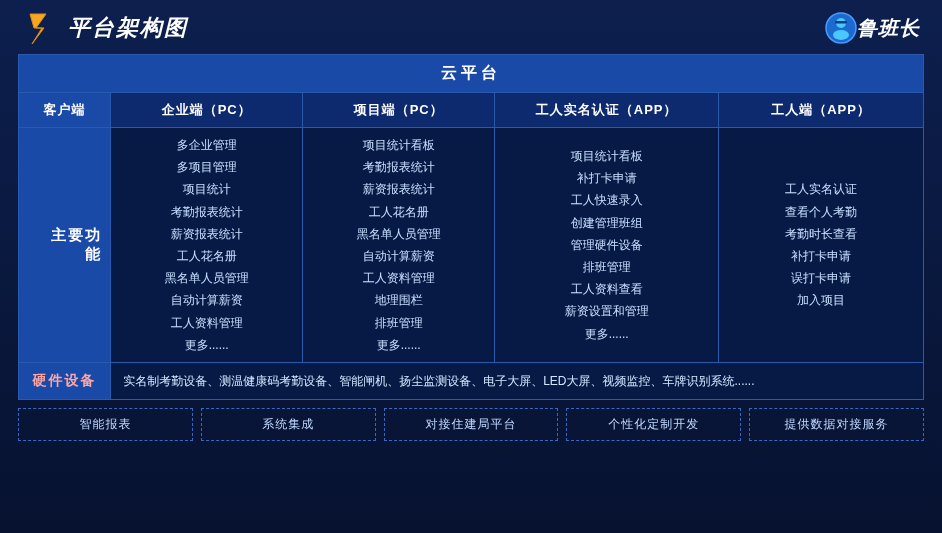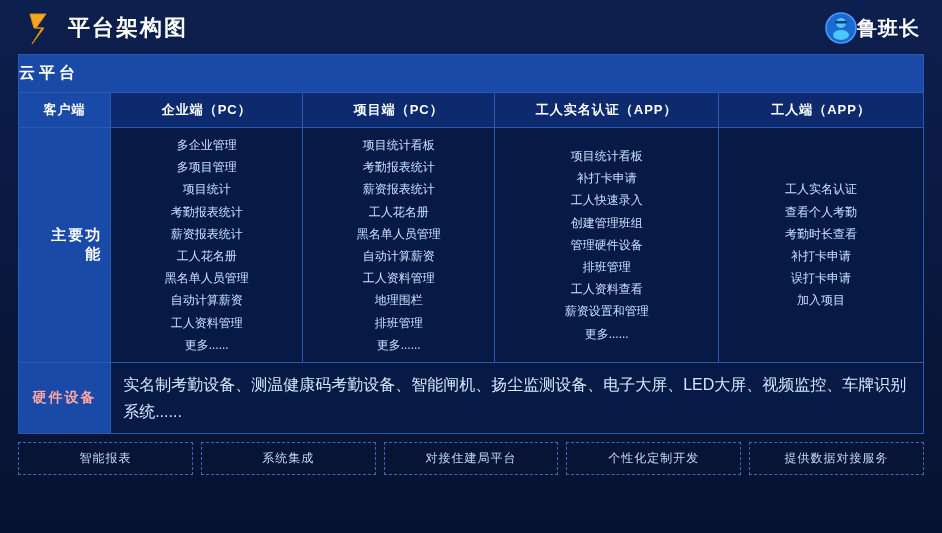--- a/index.html
+++ b/index.html
@@ -19,20 +19,21 @@
       padding: 10px 18px 10px 18px;
     }
 
     
     .header {
       display: flex;
       align-items: center;
       justify-content: space-between;
       margin-bottom: 8px;
       padding: 0 4px;
+      font-style: italic;
     }
     .header-left {
       display: flex;
       align-items: center;
       gap: 10px;
     }
     .logo-icon {
       width: 36px;
       height: 36px;
     }
@@ -61,21 +62,21 @@
     
     .main-table {
       width: 100%;
       border-collapse: collapse;
       border: 1.5px solid #2a5aad;
     }
 
     
     .cloud-row td {
       background: #1a4aa8;
-      text-align: left;
+      text-align: center;
       color: #ffffff;
       font-size: 16px;
       font-weight: bold;
       padding: 8px 0;
       letter-spacing: 4px;
       border: 1.5px solid #2a5aad;
     }
 
     
     .col-header-row td {
@@ -127,21 +128,21 @@
       font-weight: bold;
       color: #fca5a5;
       letter-spacing: 2px;
       border: 1.5px solid #2a5aad;
       padding: 8px 4px;
       width: 72px;
     }
     .hardware-row td.hw-content {
       background: #071a45;
       color: #d0e8ff;
-      font-size: 16px;
+      font-size: 12px;
       padding: 8px 12px;
       border: 1.5px solid #2a5aad;
       vertical-align: middle;
       line-height: 1.7;
     }
 
     
     .bottom-row {
       display: flex;
       gap: 8px;

